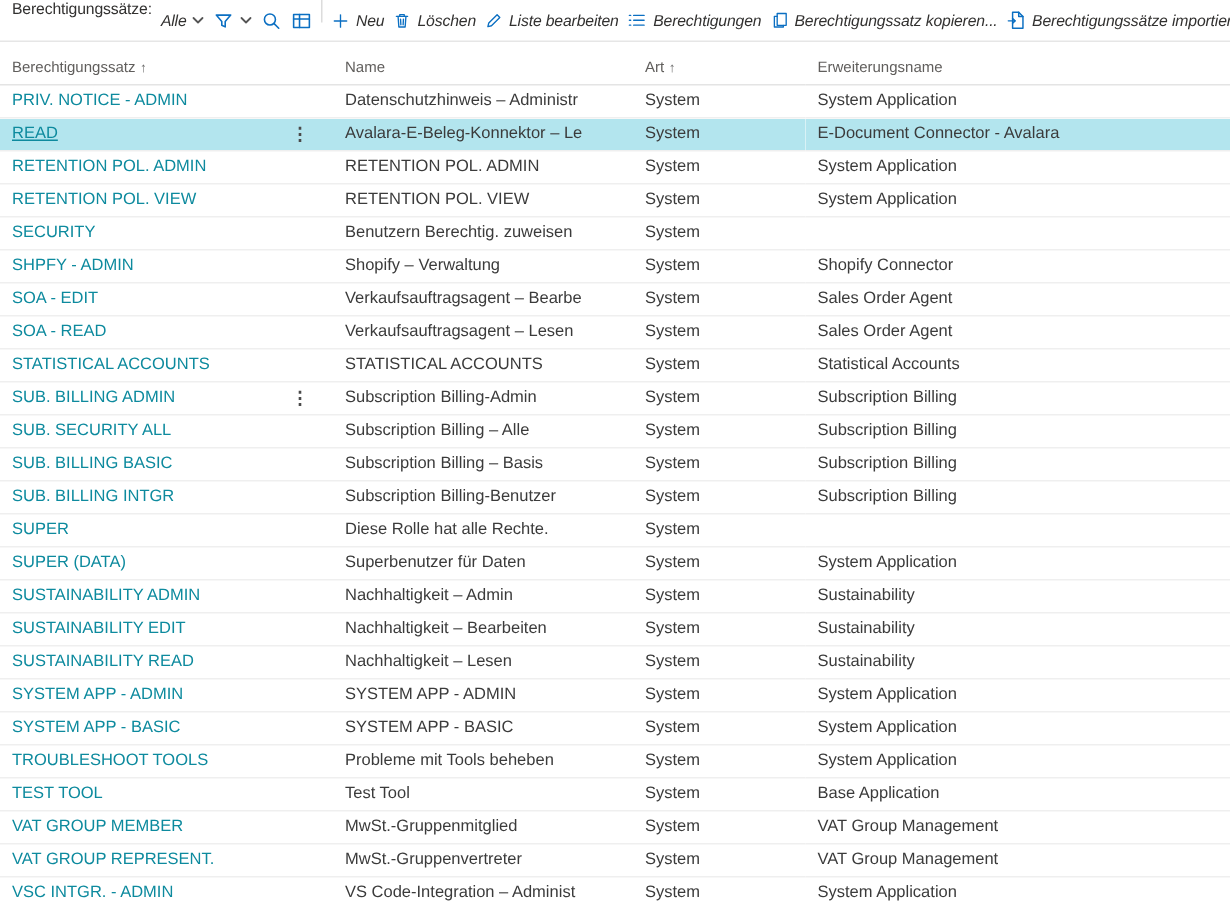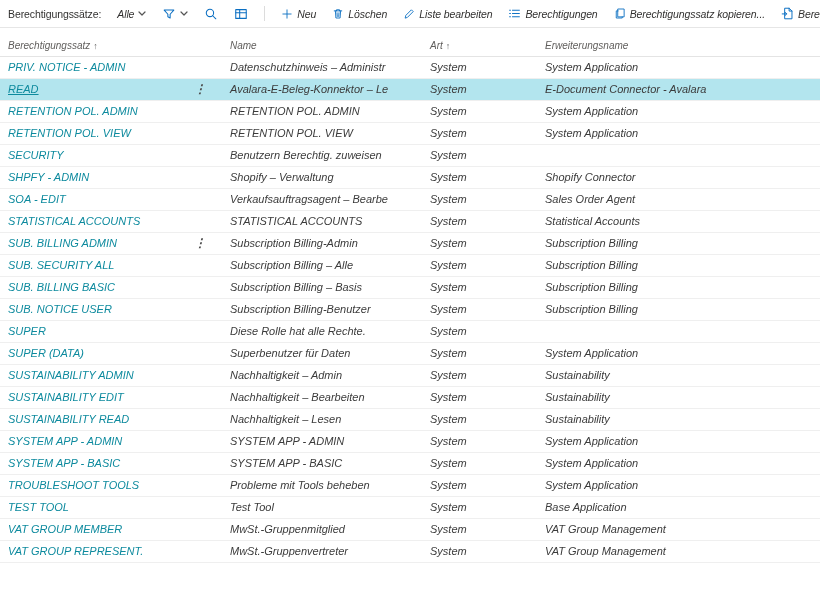--- a/index.html
+++ b/index.html
@@ -1,31 +1,31 @@
 <!DOCTYPE html>
 <html style="--accent-link: #0d8a9e; --selected-row-bg: #b3e5ee; --icon-blue: #0b6fc2; --header-text: #605e5c; --cell-text: #3b3b3b; --toolbar-text: #323130; --row-border: #efefef;"><head>
 <meta charset="utf-8">
 <style>
   * { margin:0; padding:0; box-sizing:border-box; }
   html,body { width:820px; height:605px; overflow:hidden; background:#fff;
     font-family:"Liberation Sans", sans-serif; cursor:default; }
 
   
-  .toolbar { display:flex; align-items:center; height:28px; padding:0 6px 0 8px;
-    border-bottom:1px solid #e6e6e6; white-space:nowrap; gap:16px;
+  .toolbar { display:flex; height:28px; padding:0 6px 0 8px;
+    border-bottom:1px solid #e6e6e6; white-space:nowrap; gap:6px;
     font-size:10.5px; letter-spacing:-0.1px; color:var(--toolbar-text,#323130); overflow:hidden; }
   .caption { flex:none; }
   .chip, .iconbtn, .action { display:flex; align-items:center; gap:4px; flex:none; cursor:pointer;font-style:italic; }
   .divider { width:1px; height:15px; background:#dcdcdc; flex:none; }
   .ic { stroke:var(--icon-blue,#0b6fc2); fill:none; stroke-width:1.2;
     stroke-linecap:round; stroke-linejoin:round; display:block; }
   .chev { stroke:#555; }
 
   
-  table { width:820px; border-collapse:collapse; table-layout:fixed;font-style:italic; }
+  table { width:820px; border-collapse:collapse; table-layout:fixed; }
   thead th { height:28px; vertical-align:bottom; padding:0 8px 5px;
     font-size:10px; font-weight:400; color:var(--header-text,#605e5c);
     text-align:left; border-bottom:1px solid #e4e4e4; white-space:nowrap; cursor:pointer; }
   .sort { font-size:9px; margin-left:3px; color:#6a6a6a; }
   tbody td { height:22px; padding:0 8px; font-size:11px; color:var(--cell-text,#3b3b3b);
     border-bottom:1px solid var(--row-border,#efefef); overflow:hidden;
     white-space:nowrap; text-overflow:ellipsis; }
   tbody tr.selected td { background:var(--selected-row-bg,#b3e5ee); }
   td.c-id { position:relative;margin-left:16px; }
   .id-link { color:var(--accent-link,#0d8a9e); text-decoration:none; cursor:pointer; }
@@ -187,20 +187,26 @@
     <td>Shopify Connector</td>
   </tr>
 
   <tr>
     <td class="c-id"><a class="id-link">SOA - EDIT</a></td>
     <td>Verkaufsauftragsagent – Bearbe</td>
     <td>System</td>
     <td>Sales Order Agent</td>
   </tr>
 
+  <tr>
+    <td class="c-id"><a class="id-link">SOA - READ</a></td>
+    <td>Verkaufsauftragsagent – Lesen</td>
+    <td>System</td>
+    <td>Sales Order Agent</td>
+  </tr>
 
   <tr>
     <td class="c-id"><a class="id-link">STATISTICAL ACCOUNTS</a></td>
     <td>STATISTICAL ACCOUNTS</td>
     <td>System</td>
     <td>Statistical Accounts</td>
   </tr>
 
   <tr>
     <td class="c-id"><a class="id-link">SUB. BILLING ADMIN</a><span class="row-menu">⋮</span></td>
@@ -217,21 +223,21 @@
   </tr>
 
   <tr>
     <td class="c-id"><a class="id-link">SUB. BILLING BASIC</a></td>
     <td>Subscription Billing – Basis</td>
     <td>System</td>
     <td>Subscription Billing</td>
   </tr>
 
   <tr>
-    <td class="c-id"><a class="id-link">SUB. NOTICE USER</a></td>
+    <td class="c-id"><a class="id-link">SUB. BILLING INTGR</a></td>
     <td>Subscription Billing-Benutzer</td>
     <td>System</td>
     <td>Subscription Billing</td>
   </tr>
 
   <tr>
     <td class="c-id"><a class="id-link">SUPER</a></td>
     <td>Diese Rolle hat alle Rechte.</td>
     <td>System</td>
     <td></td>
@@ -300,14 +306,20 @@
     <td>VAT Group Management</td>
   </tr>
 
   <tr>
     <td class="c-id"><a class="id-link">VAT GROUP REPRESENT.</a></td>
     <td>MwSt.-Gruppenvertreter</td>
     <td>System</td>
     <td>VAT Group Management</td>
   </tr>
 
+  <tr>
+    <td class="c-id"><a class="id-link">VSC INTGR. - ADMIN</a></td>
+    <td>VS Code-Integration – Administ</td>
+    <td>System</td>
+    <td>System Application</td>
+  </tr>
 </tbody>
 </table>
 
 </body></html>

